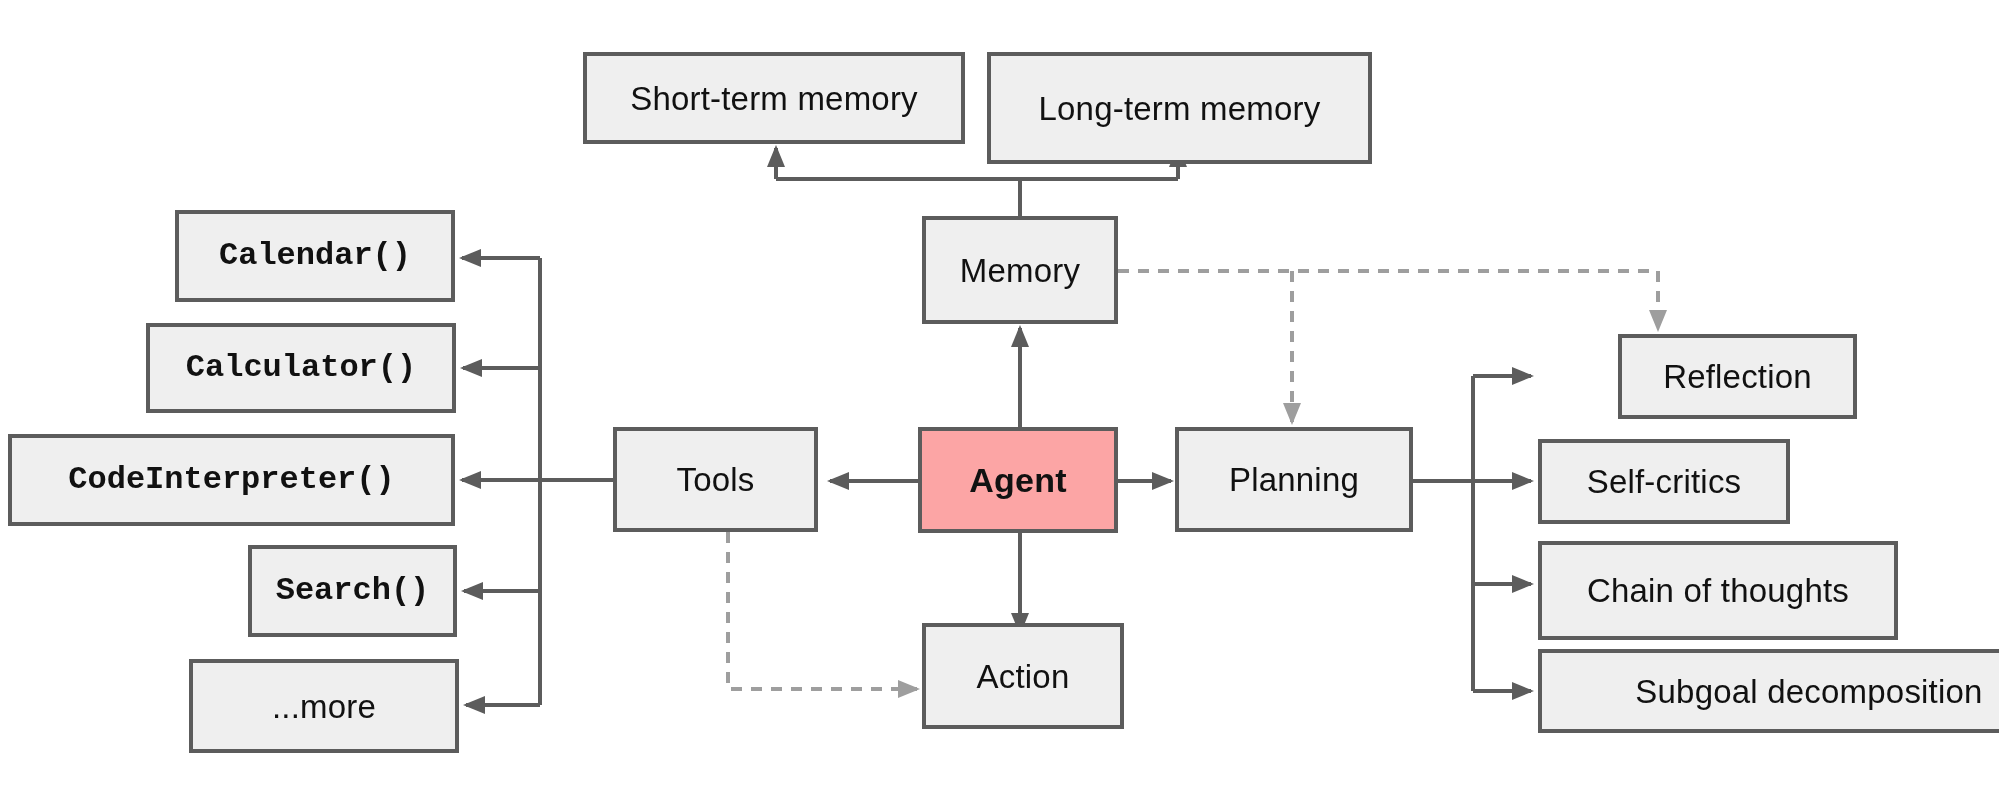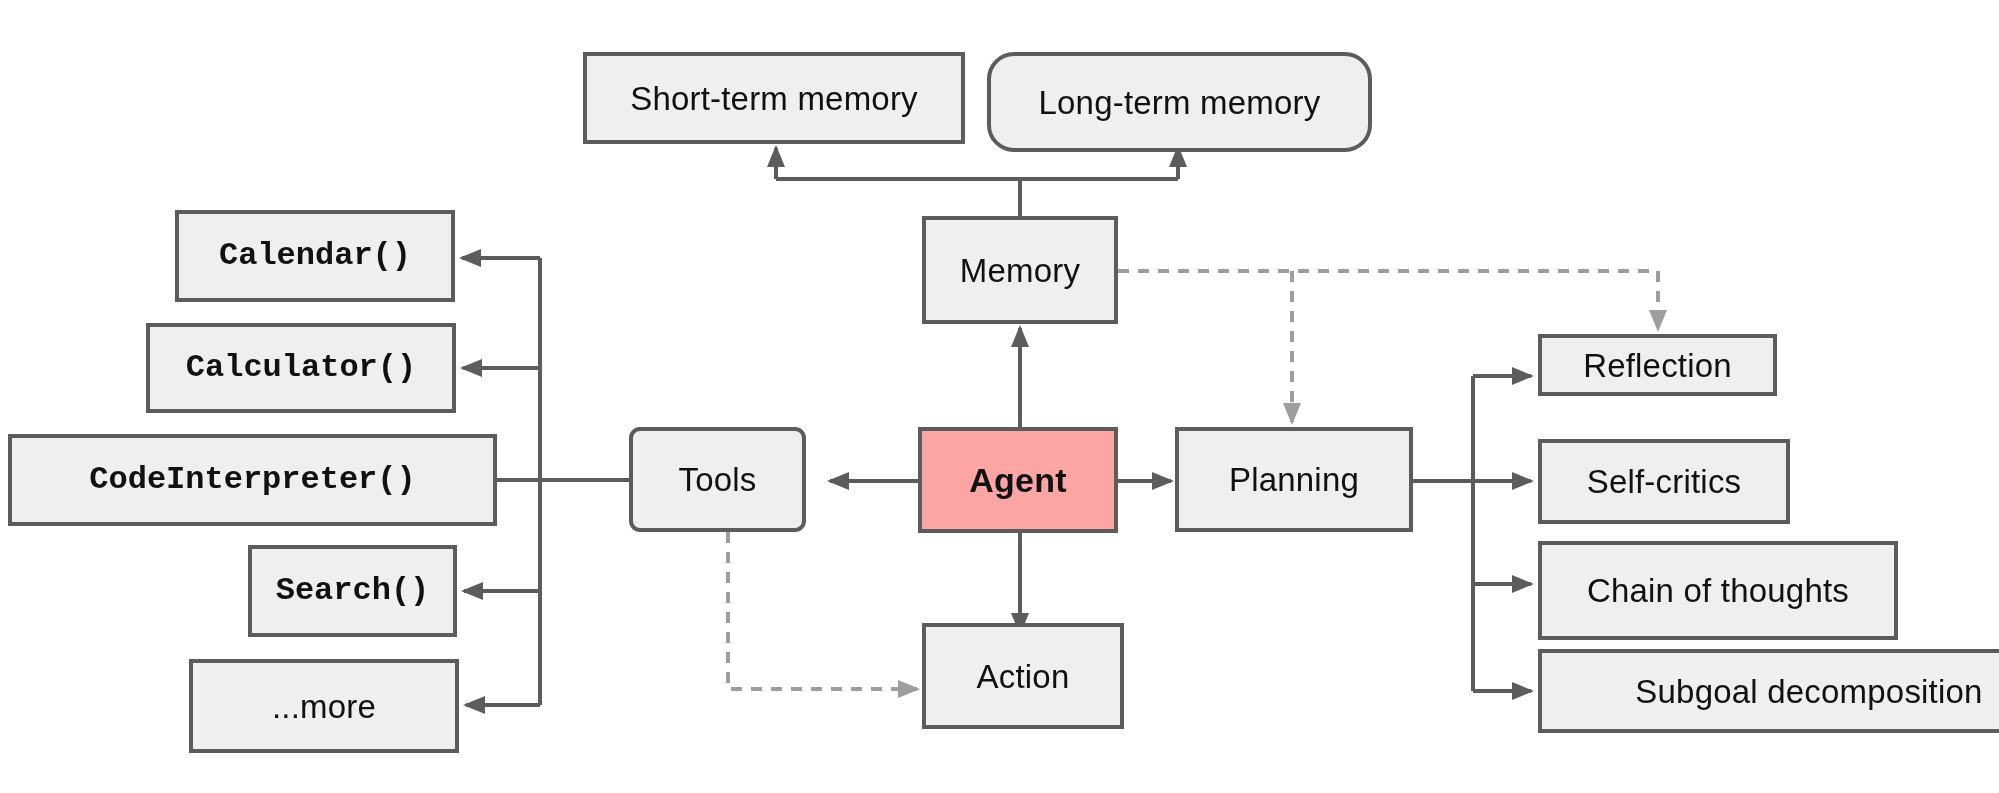--- a/index.html
+++ b/index.html
@@ -86,54 +86,54 @@
       <polyline points="1473,675 1531,675" fill="none" stroke="#5c5c5c" stroke-width="4" marker-end="url(#arrow-dark)"></polyline>
       <polyline points="1118,255 1658,255" fill="none" stroke="#9e9e9e" stroke-width="4" stroke-dasharray="11 9"></polyline>
       <polyline points="1292,255 1292,406" fill="none" stroke="#9e9e9e" stroke-width="4" stroke-dasharray="11 9" marker-end="url(#arrow-gray)"></polyline>
       <polyline points="1658,255 1658,313" fill="none" stroke="#9e9e9e" stroke-width="4" stroke-dasharray="11 9" marker-end="url(#arrow-gray)"></polyline>
       <polyline points="728,516 728,673 917,673" fill="none" stroke="#9e9e9e" stroke-width="4" stroke-dasharray="11 9" marker-end="url(#arrow-gray)"></polyline>
     </svg>
   <div id="nodes-layer">
       <div class="node" style="left: 583px; top: 36px; width: 382px; height: 92px;">
         <span>Short-term memory</span>
       </div>
-      <div class="node" style="left: 987px; top: 36px; width: 385px; height: 100px; border-radius: 27px;">
+      <div class="node" style="left: 987px; top: 36px; width: 385px; height: 112px;">
         <span>Long-term memory</span>
       </div>
       <div class="node" style="left: 922px; top: 200px; width: 196px; height: 108px;">
         <span>Memory</span>
       </div>
-      <div class="node" style="left: 629px; top: 411px; width: 177px; height: 105px; border-radius: 11px;">
+      <div class="node" style="left: 613px; top: 411px; width: 205px; height: 105px;">
         <span>Tools</span>
       </div>
       <div class="node accent" style="left: 918px; top: 411px; width: 200px; height: 106px;">
         <span>Agent</span>
       </div>
       <div class="node" style="left: 1175px; top: 411px; width: 238px; height: 105px;">
         <span>Planning</span>
       </div>
       <div class="node" style="left: 922px; top: 607px; width: 202px; height: 106px;">
         <span>Action</span>
       </div>
       <div class="node code" style="left: 175px; top: 194px; width: 280px; height: 92px;">
         <span>Calendar()</span>
       </div>
       <div class="node code" style="left: 146px; top: 307px; width: 310px; height: 90px;">
         <span>Calculator()</span>
       </div>
-      <div class="node code" style="left: 8px; top: 418px; width: 489px; height: 92px;">
+      <div class="node code" style="left: 8px; top: 418px; width: 447px; height: 92px;">
         <span>CodeInterpreter()</span>
       </div>
       <div class="node code" style="left: 248px; top: 529px; width: 209px; height: 92px;">
         <span>Search()</span>
       </div>
       <div class="node" style="left: 189px; top: 643px; width: 270px; height: 94px;">
         <span>...more</span>
       </div>
-      <div class="node" style="left: 1538px; top: 318px; width: 239px; height: 62px;">
+      <div class="node" style="left: 1618px; top: 318px; width: 239px; height: 85px;">
         <span>Reflection</span>
       </div>
       <div class="node" style="left: 1538px; top: 423px; width: 252px; height: 85px;">
         <span>Self-critics</span>
       </div>
       <div class="node" style="left: 1538px; top: 525px; width: 360px; height: 99px;">
         <span>Chain of thoughts</span>
       </div>
       <div class="node" style="left: 1538px; top: 633px; width: 542px; height: 84px;">
         <span>Subgoal decomposition</span>

